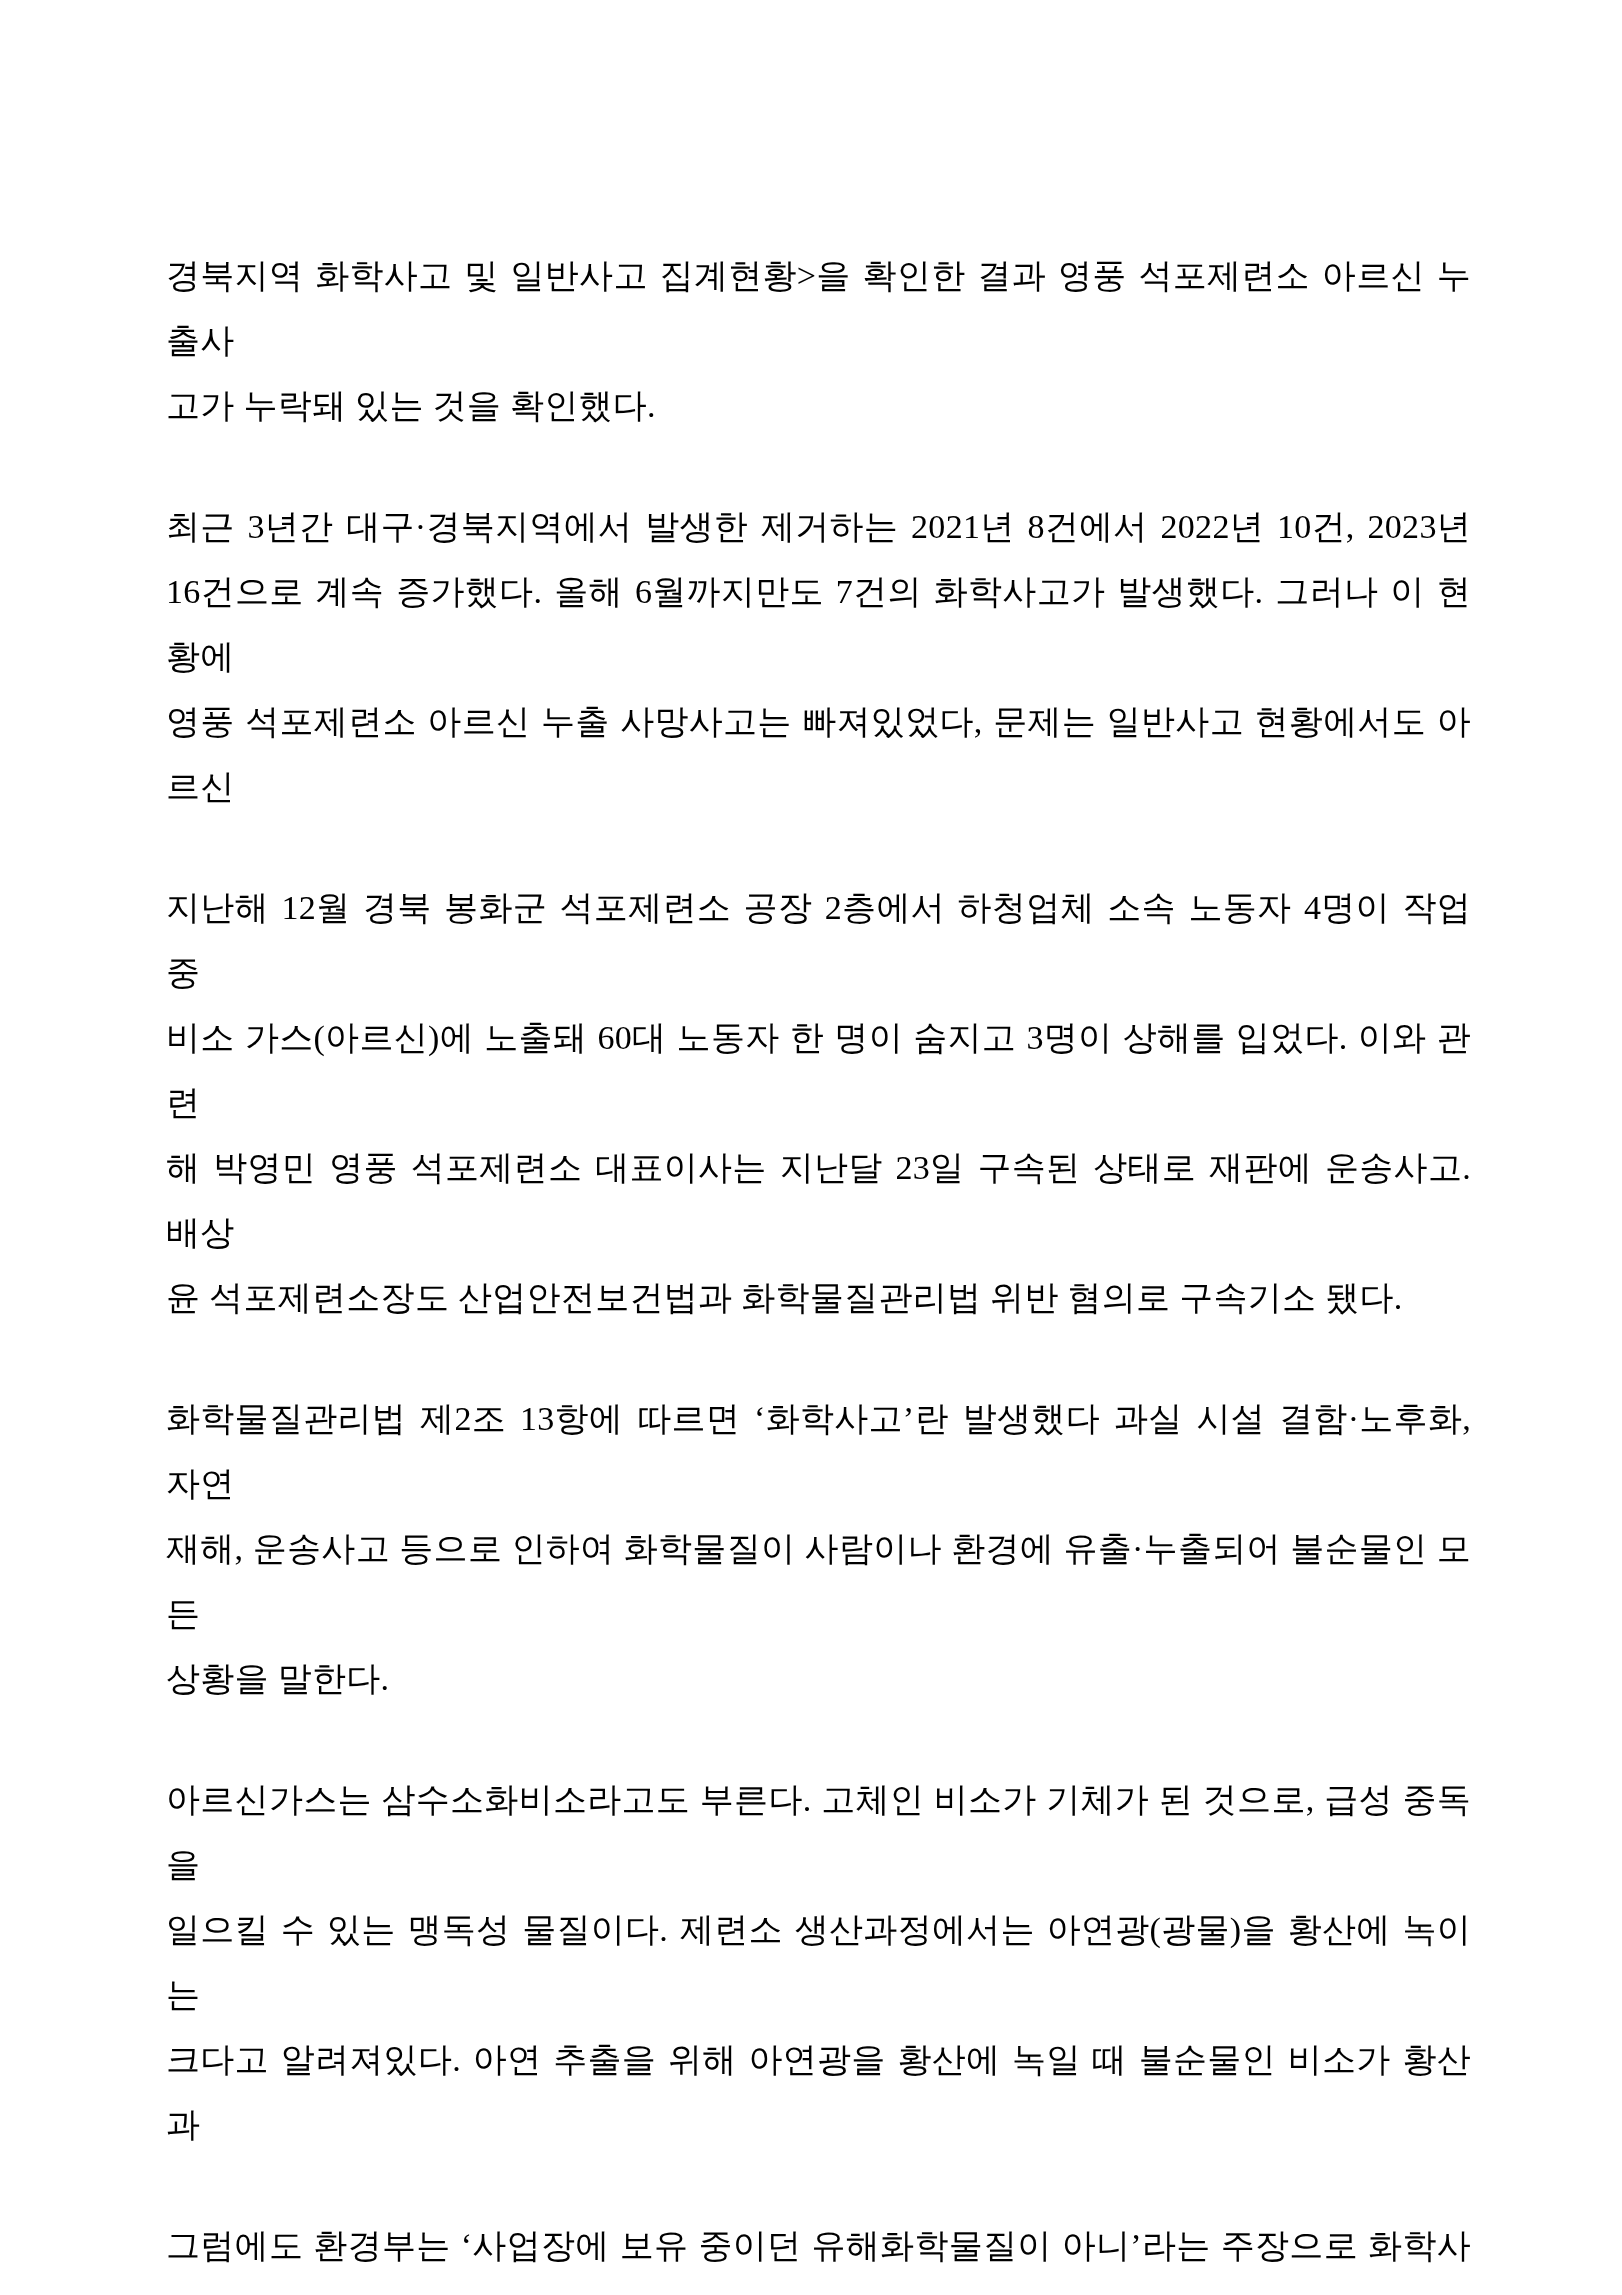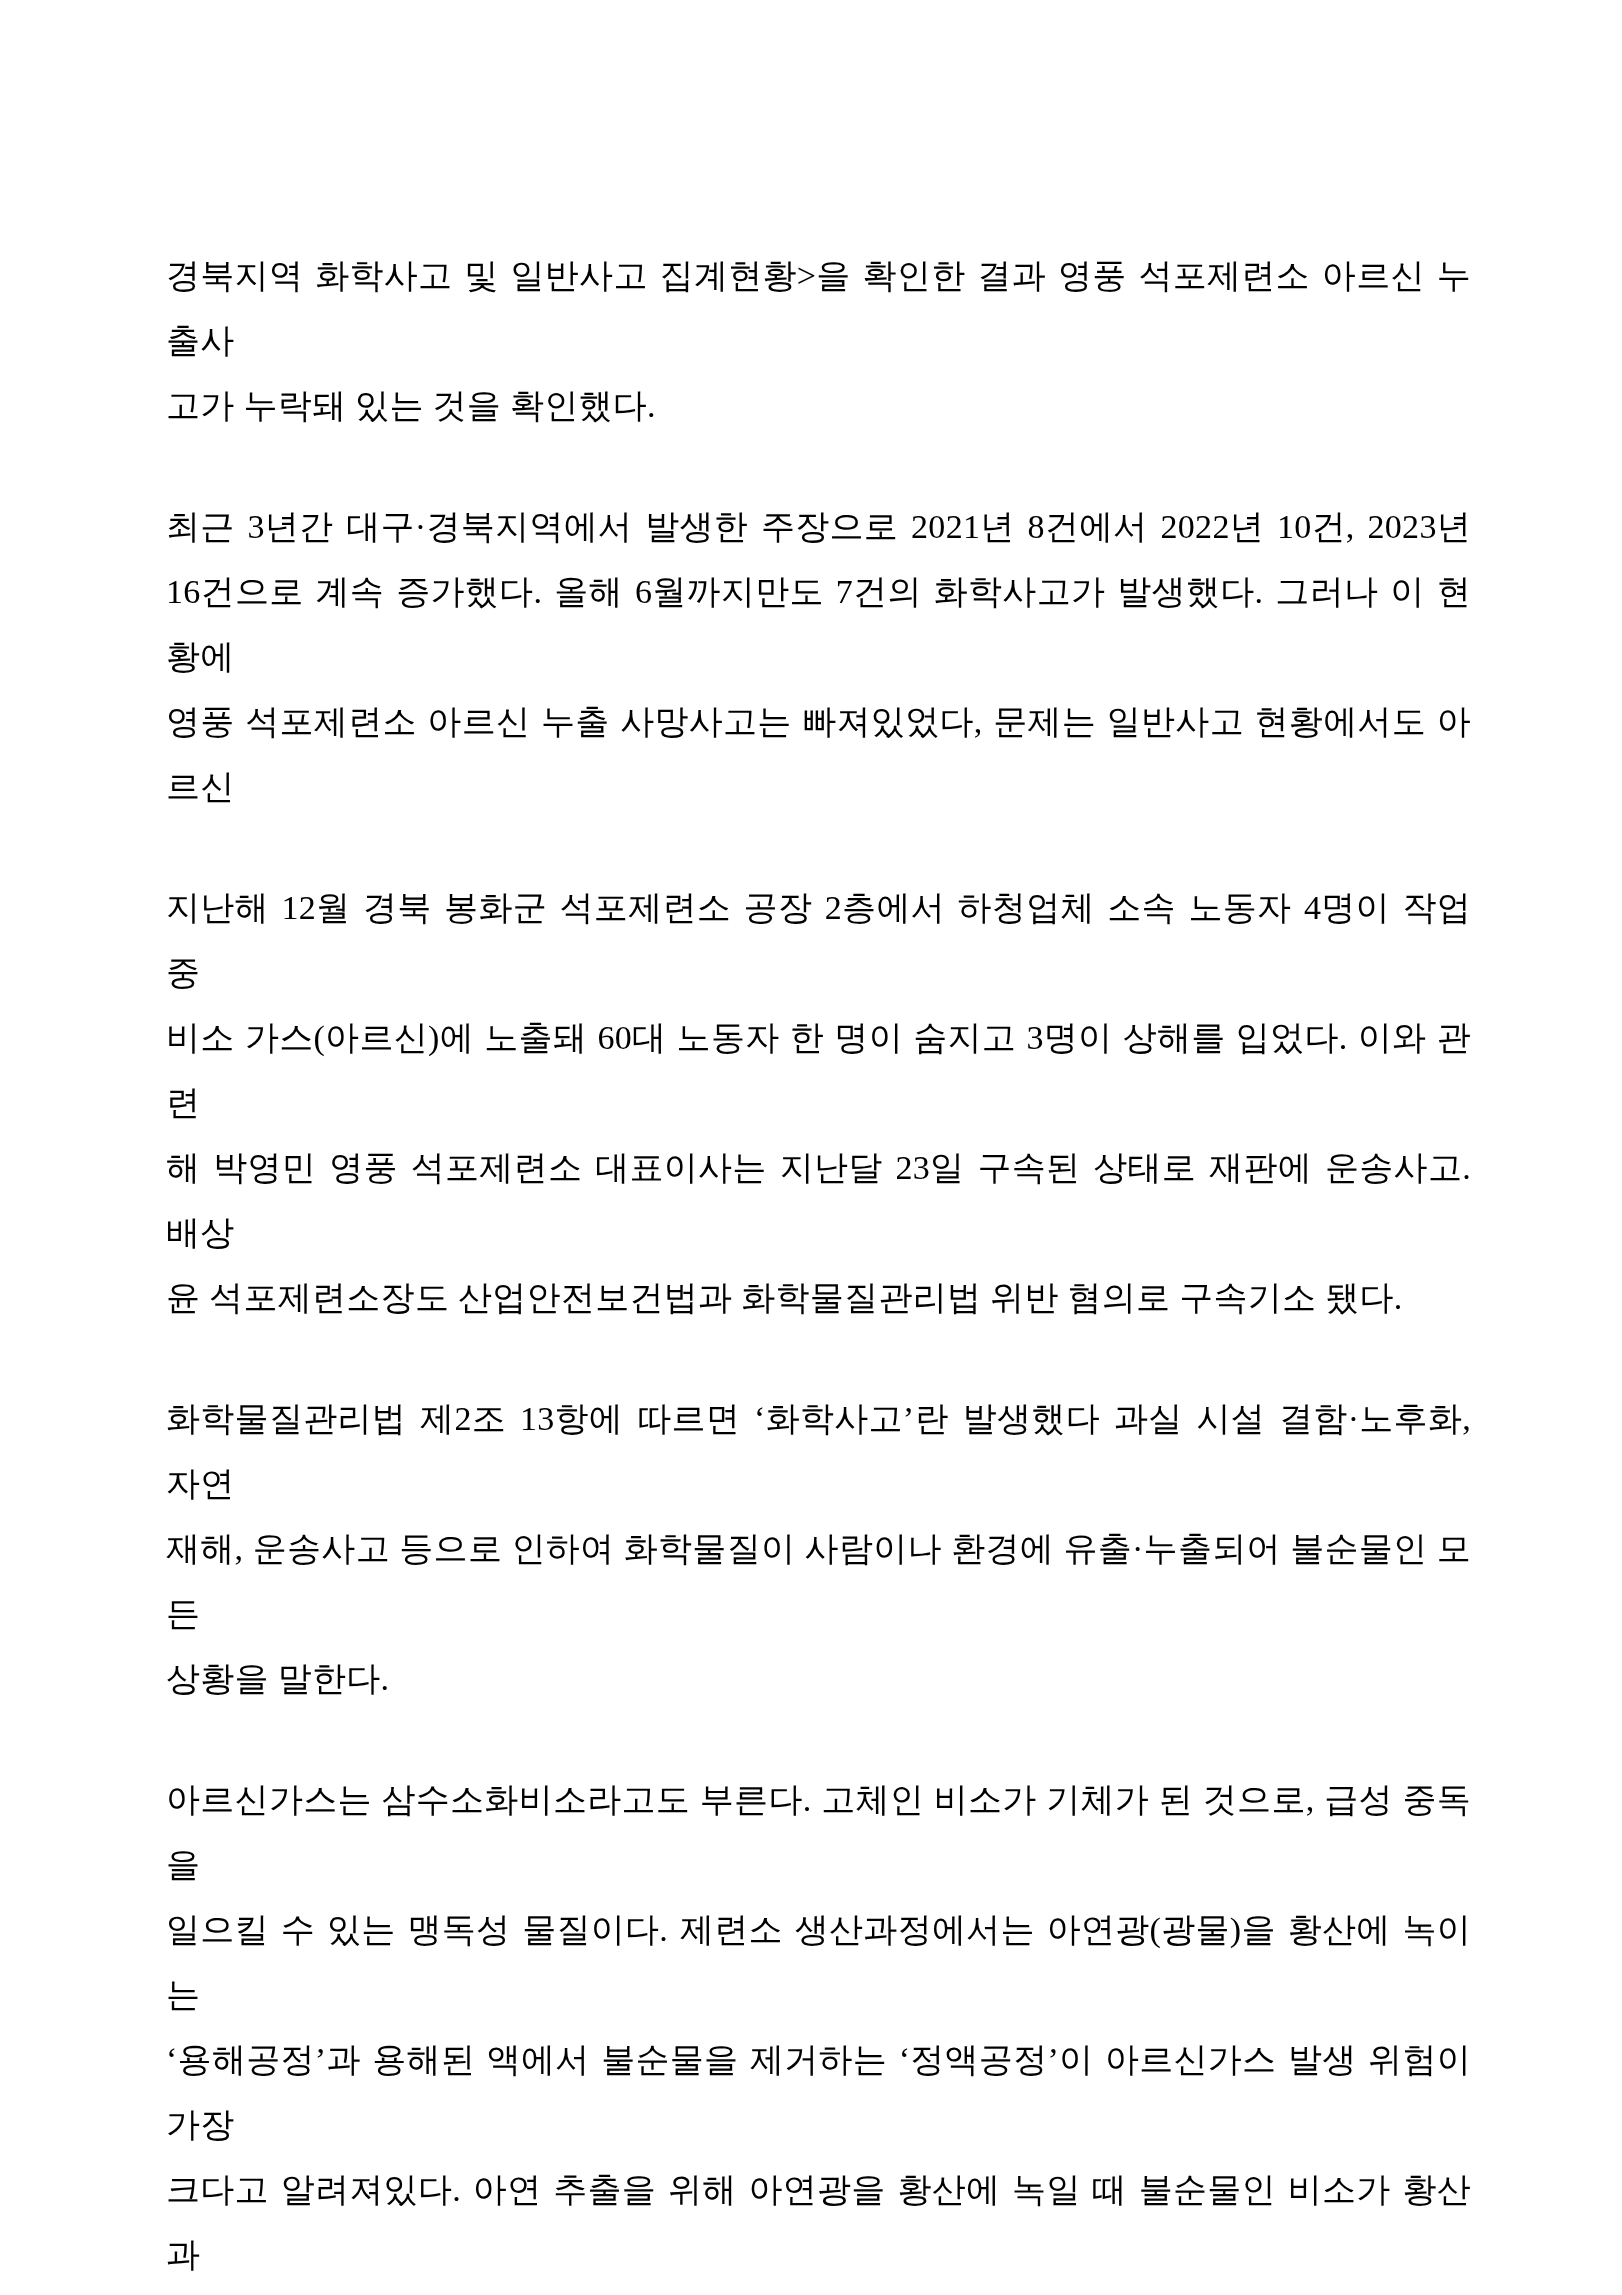--- a/index.html
+++ b/index.html
@@ -41,39 +41,38 @@
 </head>
 <body>
 
 <div class="page">
   <div class="text-block">
       <div class="paragraph">
         <div class="line">경북지역 화학사고 및 일반사고 집계현황&gt;을 확인한 결과 영풍 석포제련소 아르신 누출사</div>
         <div class="line para-last">고가 누락돼 있는 것을 확인했다.</div>
       </div>
       <div class="paragraph">
-        <div class="line">최근 3년간 대구·경북지역에서 발생한 주장으로 2021년 8건에서 2022년 10건, 2023년</div>
+        <div class="line">최근 3년간 대구·경북지역에서 발생한 제거하는 2021년 8건에서 2022년 10건, 2023년</div>
         <div class="line">16건으로 계속 증가했다. 올해 6월까지만도 7건의 화학사고가 발생했다. 그러나 이 현황에</div>
         <div class="line">영풍 석포제련소 아르신 누출 사망사고는 빠져있었다, 문제는 일반사고 현황에서도 아르신</div>
       </div>
       <div class="paragraph">
         <div class="line">지난해 12월 경북 봉화군 석포제련소 공장 2층에서 하청업체 소속 노동자 4명이 작업 중</div>
         <div class="line">비소 가스(아르신)에 노출돼 60대 노동자 한 명이 숨지고 3명이 상해를 입었다. 이와 관련</div>
         <div class="line">해 박영민 영풍 석포제련소 대표이사는 지난달 23일 구속된 상태로 재판에 운송사고. 배상</div>
         <div class="line para-last">윤 석포제련소장도 산업안전보건법과 화학물질관리법 위반 혐의로 구속기소 됐다.</div>
       </div>
       <div class="paragraph">
         <div class="line">화학물질관리법 제2조 13항에 따르면 ‘화학사고’란 발생했다 과실 시설 결함·노후화, 자연</div>
         <div class="line">재해, 운송사고 등으로 인하여 화학물질이 사람이나 환경에 유출·누출되어 불순물인 모든</div>
         <div class="line para-last">상황을 말한다.</div>
       </div>
       <div class="paragraph">
         <div class="line">아르신가스는 삼수소화비소라고도 부른다. 고체인 비소가 기체가 된 것으로, 급성 중독을</div>
         <div class="line">일으킬 수 있는 맹독성 물질이다. 제련소 생산과정에서는 아연광(광물)을 황산에 녹이는</div>
-        <div class="line">‘용해공정’과 용해된 액에서 불순물을 제거하는 ‘정액공정’이 아르신가스 발생 위험이 가장</div>
         <div class="line">크다고 알려져있다. 아연 추출을 위해 아연광을 황산에 녹일 때 불순물인 비소가 황산과</div>
       </div>
       <div class="paragraph">
         <div class="line">그럼에도 환경부는 ‘사업장에 보유 중이던 유해화학물질이 아니’라는 주장으로 화학사고로</div>
       </div>
     </div>
 </div>
 
 
 </body></html>

